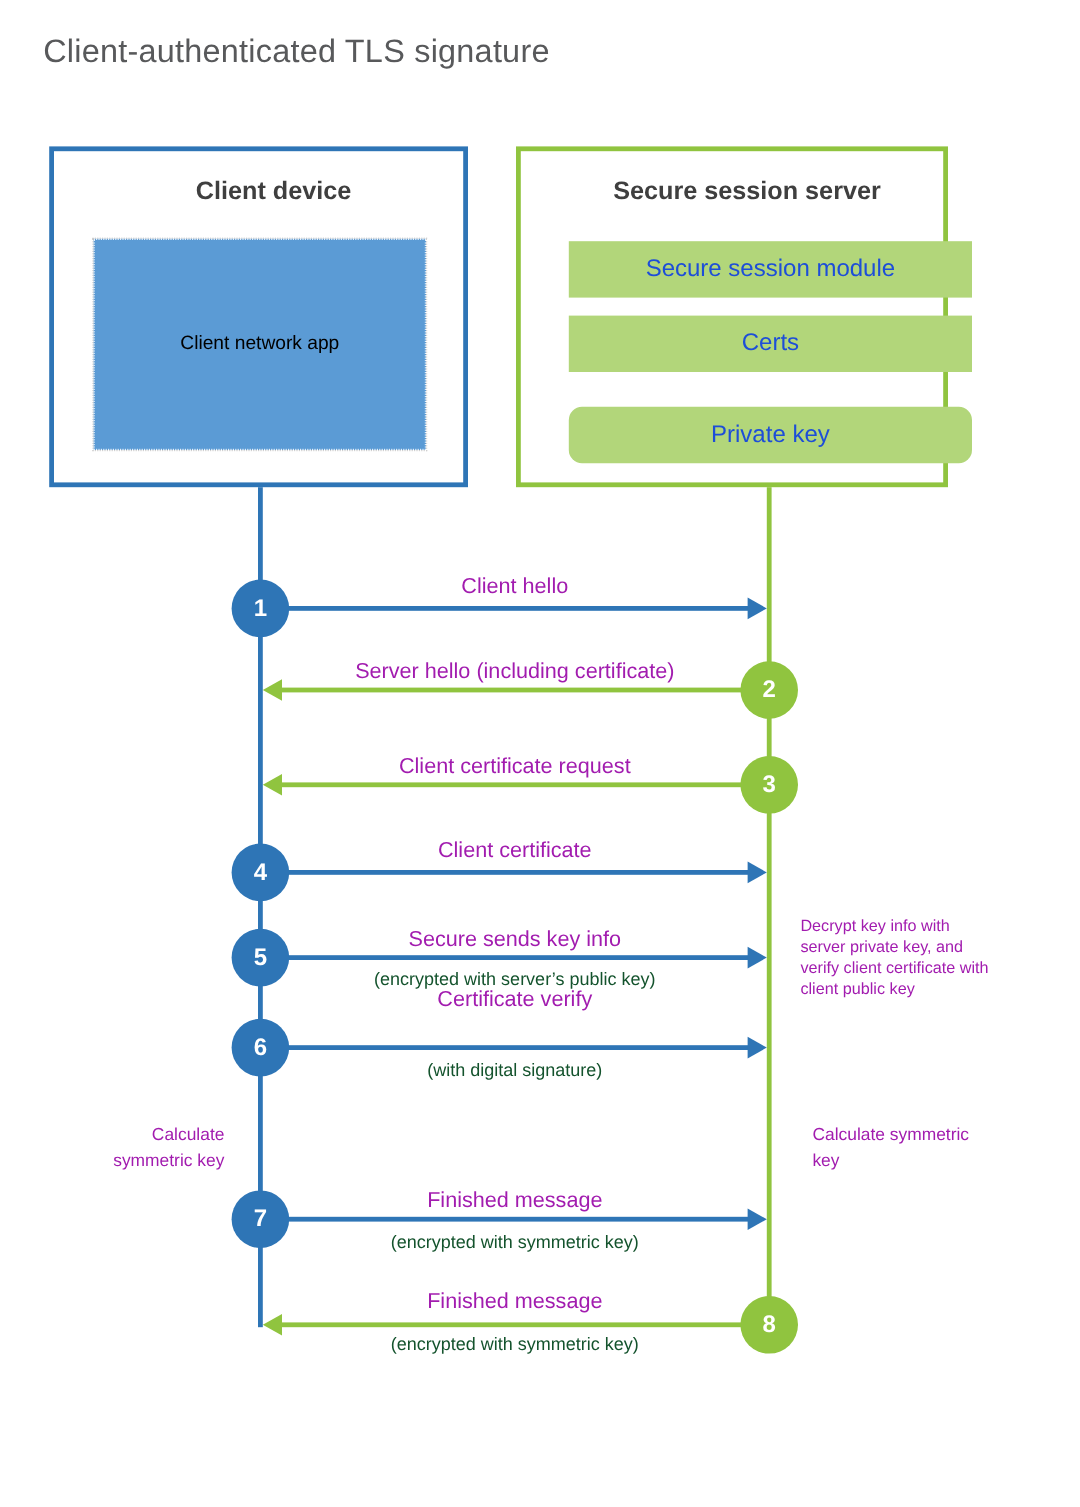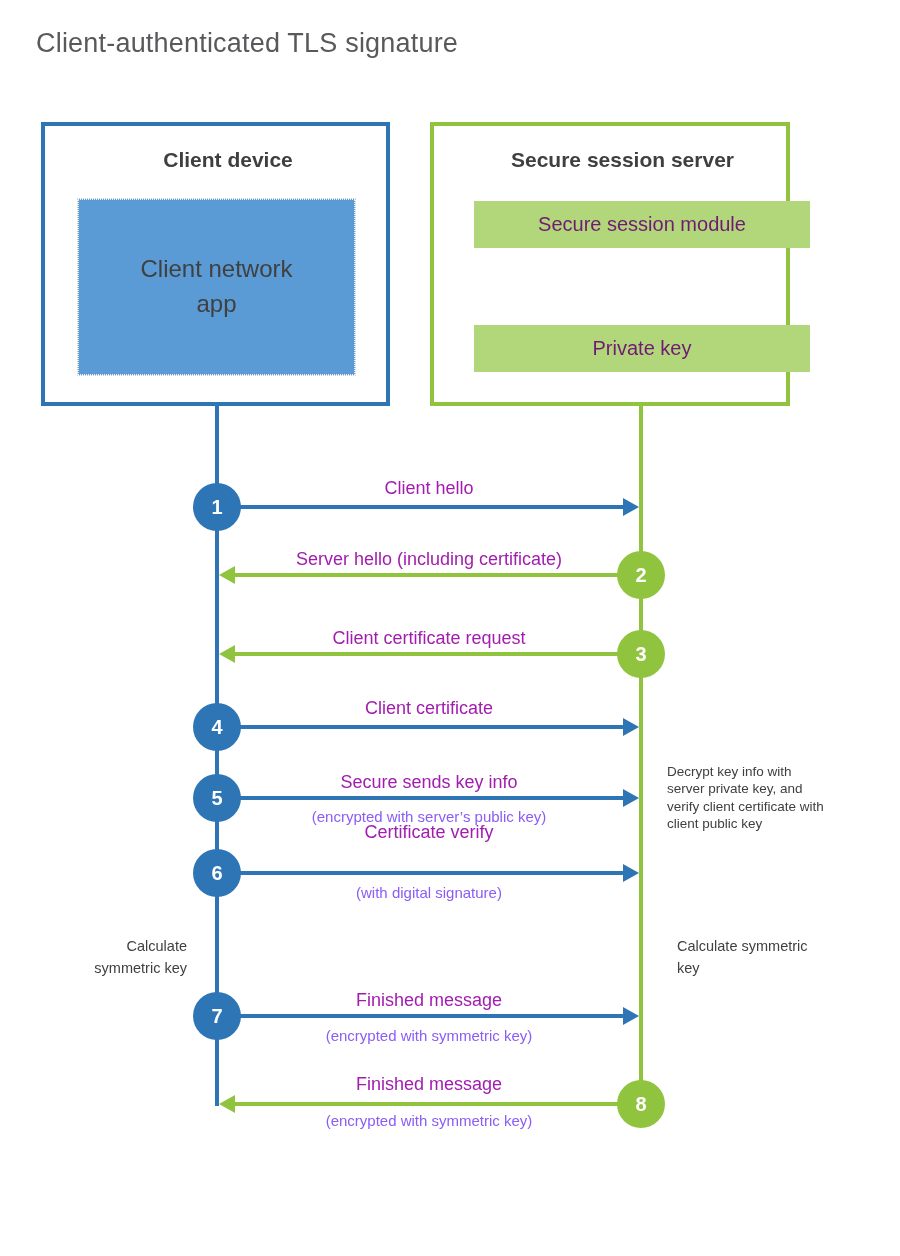--- a/index.html
+++ b/index.html
@@ -52,46 +52,46 @@
   }
   .client-app {
     position: absolute;
     left: 33px;
     top: 73px;
     width: 277px;
     height: 176px;
     background: var(--blue_fill, #5B9BD5);
     border: 1px dotted rgba(255,255,255,0.85);
     outline: 1px dotted rgba(160,160,160,0.5);
-    color: #404040;
-    font-size: 24px;
+    color: #000000;
+    font-size: 16px;
     line-height: 1.45;
     display: flex;
     align-items: center;
     justify-content: center;
     text-align: center;
     box-sizing: border-box;
     padding: 0 60px;
   }
   .server-bar {
     position: absolute;
     left: 40px;
     width: 336px;
     height: 47px;
     background: var(--green_fill, #B2D67A);
-    color: #701a75;
+    color: #1d4ed8;
     font-size: 20px;
     display: flex;
     align-items: center;
     justify-content: center;
     text-align: center;
   }
   .server-bar.b0 { top: 75px; }
   .server-bar.b1 { top: 137px; }
-  .server-bar.b2 { top: 199px; }
+  .server-bar.b2 { top: 213px; border-radius: 11px; }
   
   .lifeline {
     position: absolute;
     top: 406px;
     width: 4px;
     height: 700px;
   }
   .lifeline.blue  { left: 215px; background: var(--blue, #2E75B6); }
   .lifeline.green { left: 639px; background: var(--green, #90C43F); }
   
@@ -139,49 +139,50 @@
     font-size: 18px;
     color: #a21caf;
     z-index: 1;
   }
   .msg-sub {
     position: absolute;
     left: 209px;
     width: 440px;
     text-align: center;
     font-size: 15px;
-    color: #8b5cf6;
+    color: #14532d;
     z-index: 1;
   }
   
   .note {
     position: absolute;
     font-size: 13.5px;
     line-height: 1.28;
-    color: #404040;
+    color: #a21caf;
   }
   .note.decrypt { left: 667px; top: 763px; width: 160px; text-align: left; }
   .note.calc-left  { left: 63px;  top: 936px; width: 124px; text-align: right; font-size: 14.5px; line-height: 1.5; }
   .note.calc-right { left: 677px; top: 936px; width: 140px; text-align: left;  font-size: 14.5px; line-height: 1.5; }
 </style>
 </head>
 <body>
 
 <div class="canvas">
 
   <div class="page-title">Client-authenticated TLS signature</div>
 
   <div class="actor-box client-box">
     <div class="actor-title">Client device</div>
     <div class="client-app">Client network app</div>
   </div>
 
   <div class="actor-box server-box">
     <div class="actor-title">Secure session server</div>
     <div class="server-bar b0">Secure session module</div>
+    <div class="server-bar b1">Certs</div>
     <div class="server-bar b2">Private key</div>
   </div>
 
   <div class="lifeline blue"></div>
   <div class="lifeline green"></div>
 
   <div class="msg-label" style="top:478px">Client hello</div>
   <div class="arrow blue" style="top:505px"></div>
   <div class="circle blue" style="top:483px">1</div>
 

